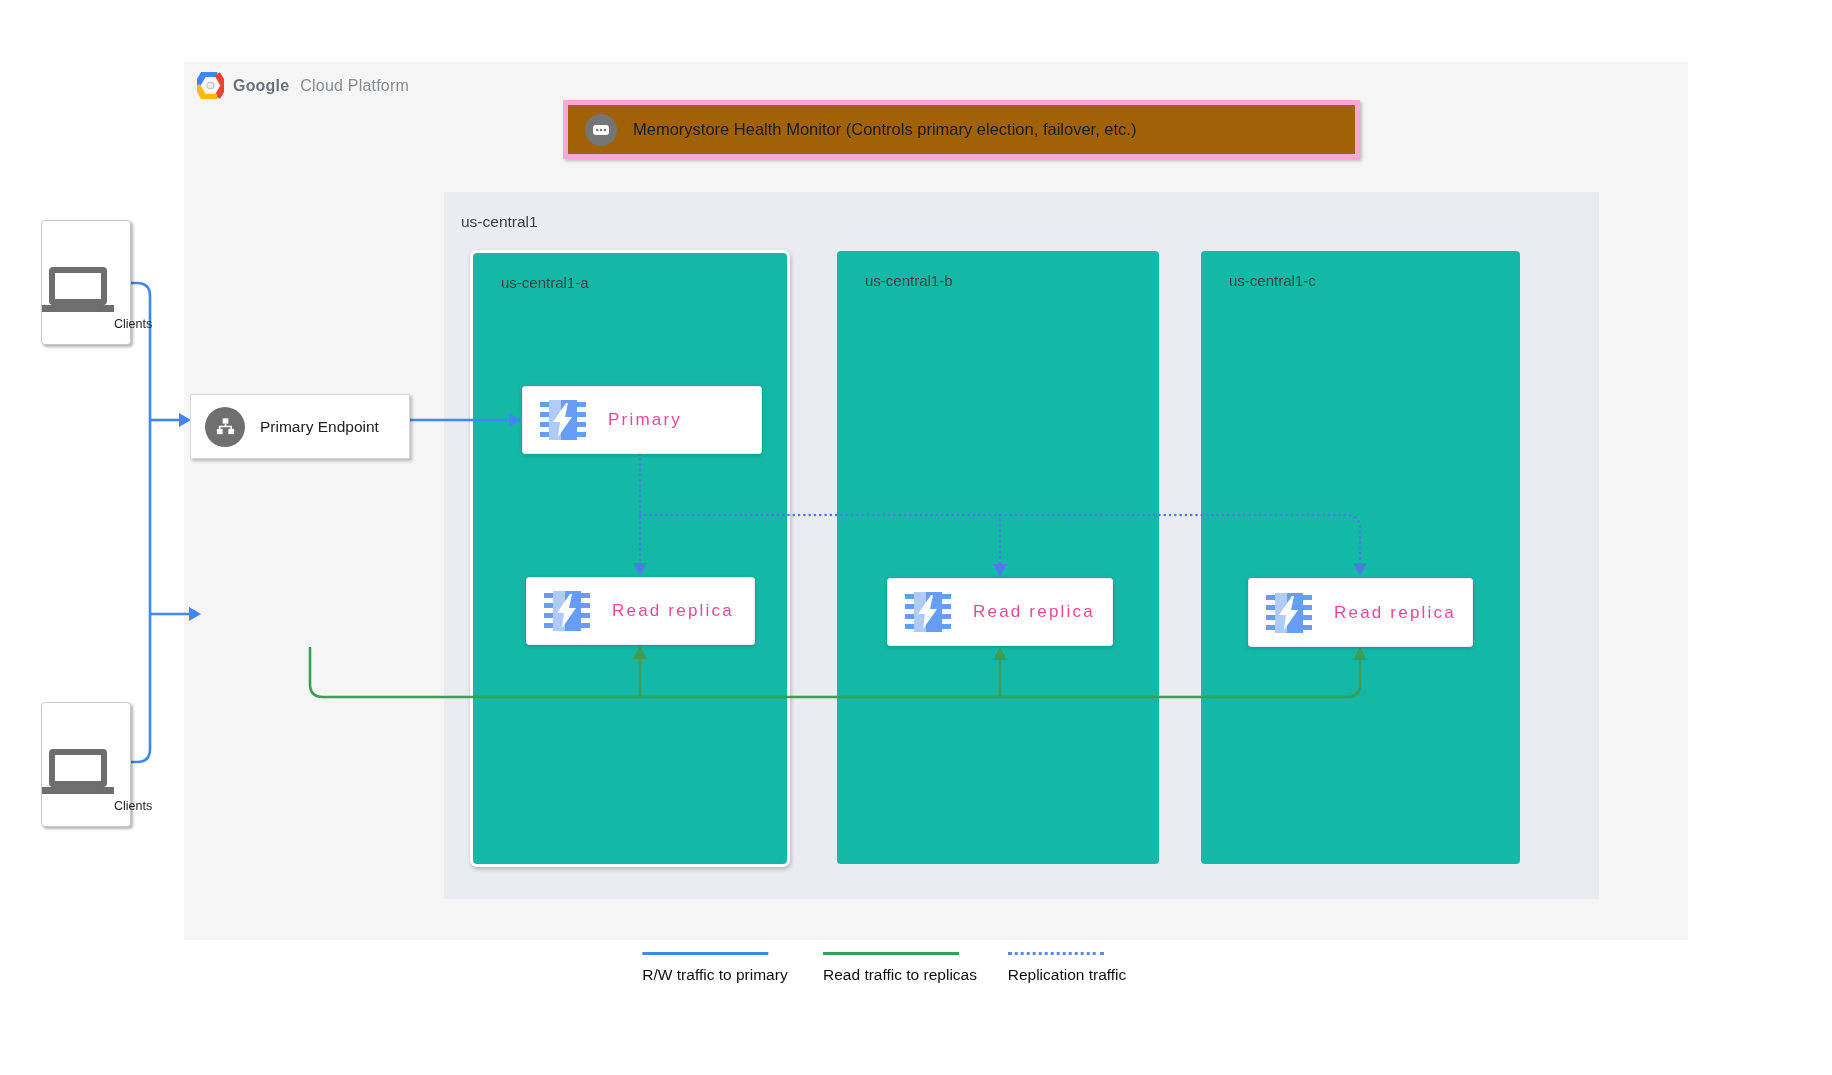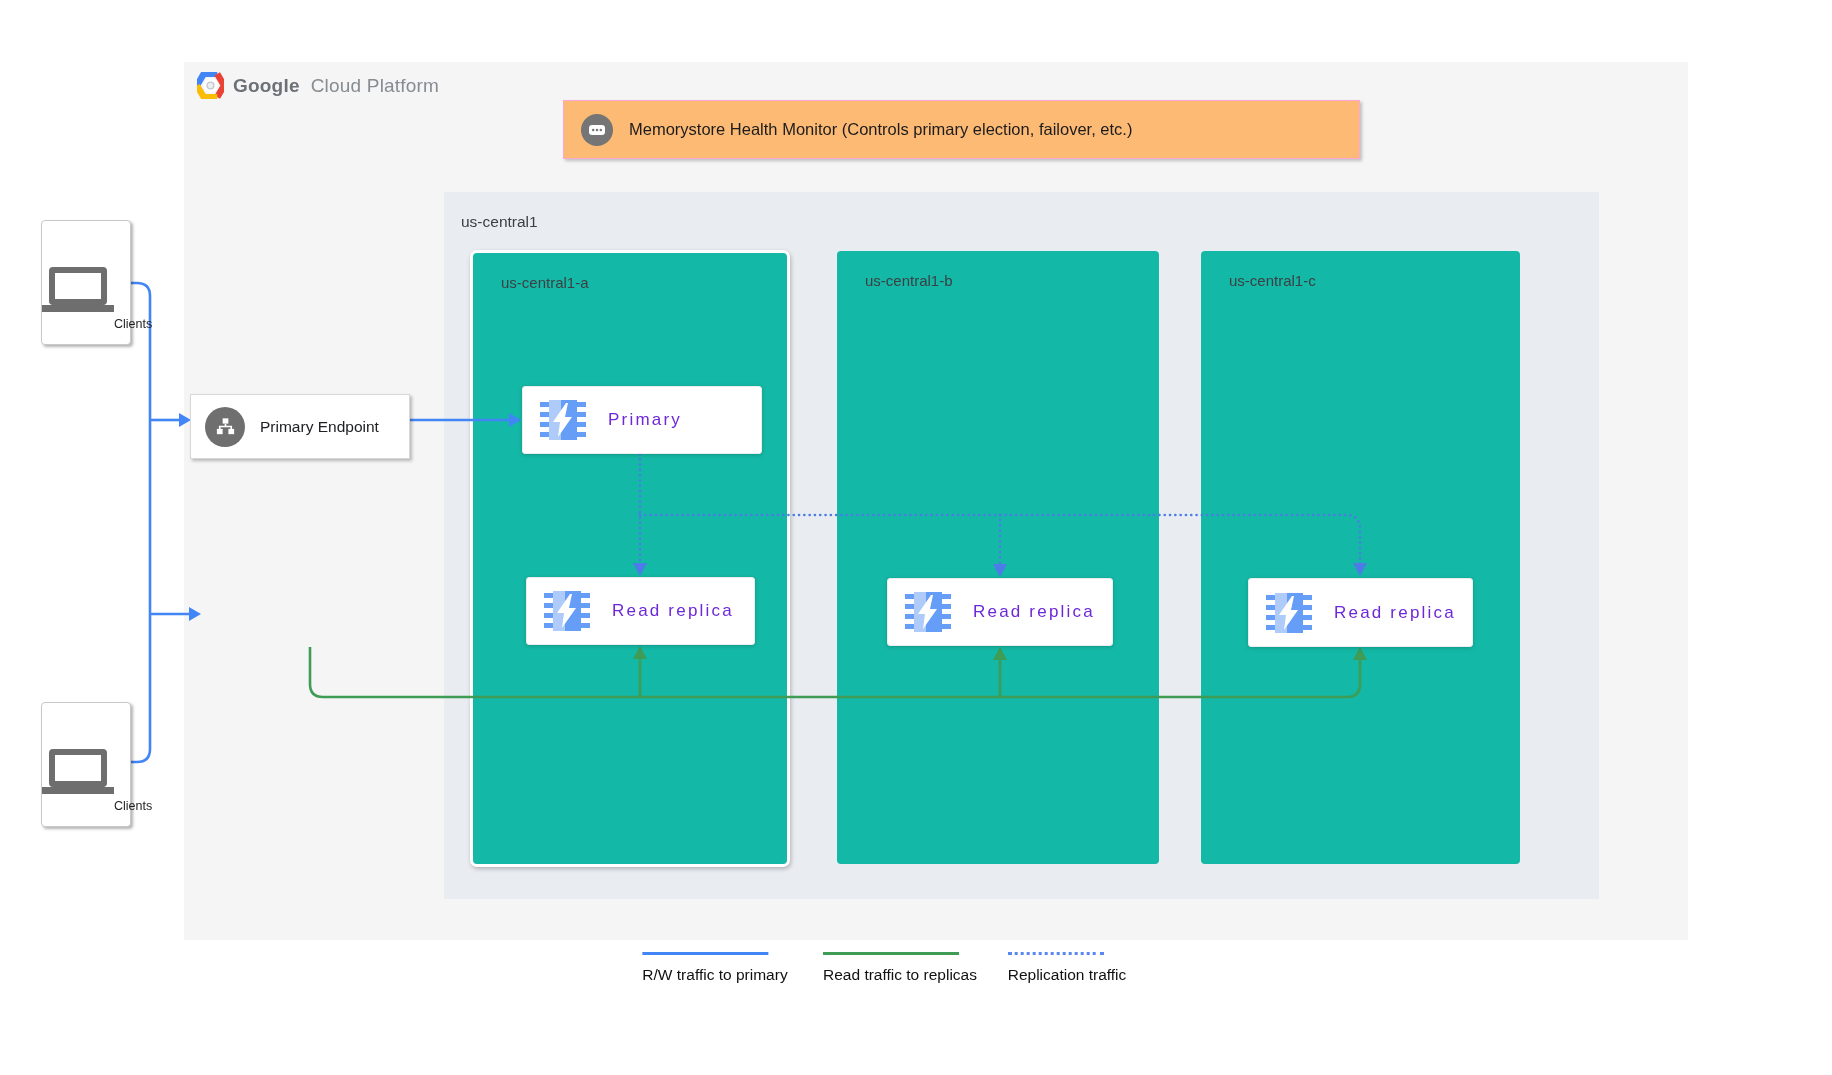--- a/index.html
+++ b/index.html
@@ -5,43 +5,43 @@
   html,body{margin:0;padding:0;background:#ffffff;}
   body{font-family:"Liberation Sans",sans-serif;color:#202124;}
   .canvas{position:relative;width:1832px;height:1075px;background:#ffffff;overflow:hidden;}
   .abs{position:absolute;}
 
   
   .panel{left:184px;top:62px;width:1504px;height:878px;background:#f5f5f6;}
 
   
   .gcp-logo{left:197px;top:72px;display:flex;align-items:center;gap:9px;}
-  .gcp-logo .brand{font-size:19px;letter-spacing:.2px;}
+  .gcp-logo .brand{font-size:16px;letter-spacing:.2px;}
   .brand-bold{color:#6c7176;font-weight:700;}
   .brand-light{color:#878c91;font-weight:400;margin-left:2px;}
 
   
-  .monitor-box{left:563px;top:100px;width:797px;height:59px;background:#fdba74;border:1px solid #f9a8d4;
+  .monitor-box{left:563px;top:100px;width:797px;height:59px;background:#a16207;border:5px solid #f9a8d4;
     box-shadow:2px 2px 3px rgba(0,0,0,.22);display:flex;align-items:center;gap:16px;padding-left:17px;box-sizing:border-box;}
   .monitor-box .label{font-size:16.5px;color:#1c1c1c;}
 
   
   .region{left:444px;top:192px;width:1155px;height:707px;background:#e9edf2;}
   .region-label{position:absolute;left:17px;top:21px;font-size:15.5px;color:#3c4043;}
   .zone{position:absolute;background:#14b8a6;border-radius:4px;}
   .zone-label{position:absolute;left:28px;top:21px;font-size:15px;color:#3c4043;}
   .zone-a{left:470px;top:250px;width:320px;height:617px;border:3px solid #ffffff;border-radius:7px;
     box-shadow:1px 2px 4px rgba(0,0,0,.25);box-sizing:border-box;}
   .zone-b{left:837px;top:251px;width:322px;height:613px;}
   .zone-c{left:1201px;top:251px;width:319px;height:613px;}
 
   
   .node{background:#fff;border:1px solid #ececec;border-radius:3px;box-shadow:0 1px 4px rgba(0,0,0,.18);
     display:flex;align-items:center;gap:22px;padding-left:17px;box-sizing:border-box;}
-  .node .label{font-size:17px;letter-spacing:2.2px;color:#6d28d9;}
+  .node .label{font-size:17px;letter-spacing:2.2px;color:#ec4899;}
   .node-primary{left:522px;top:386px;width:240px;height:68px;}
   .node-replica-a{left:526px;top:577px;width:229px;height:68px;}
   .node-replica-b{left:887px;top:578px;width:226px;height:68px;}
   .node-replica-c{left:1248px;top:578px;width:225px;height:69px;}
 
   
   .endpoint{background:#fff;border:1px solid #d7d7d7;box-shadow:2px 2px 3px rgba(0,0,0,.25);
     display:flex;align-items:center;gap:15px;padding-left:14px;box-sizing:border-box;margin-top:7px;}
   .endpoint .label{font-size:15.5px;color:#202124;}
   .endpoint-primary{left:190px;top:387px;width:220px;height:65px;}

